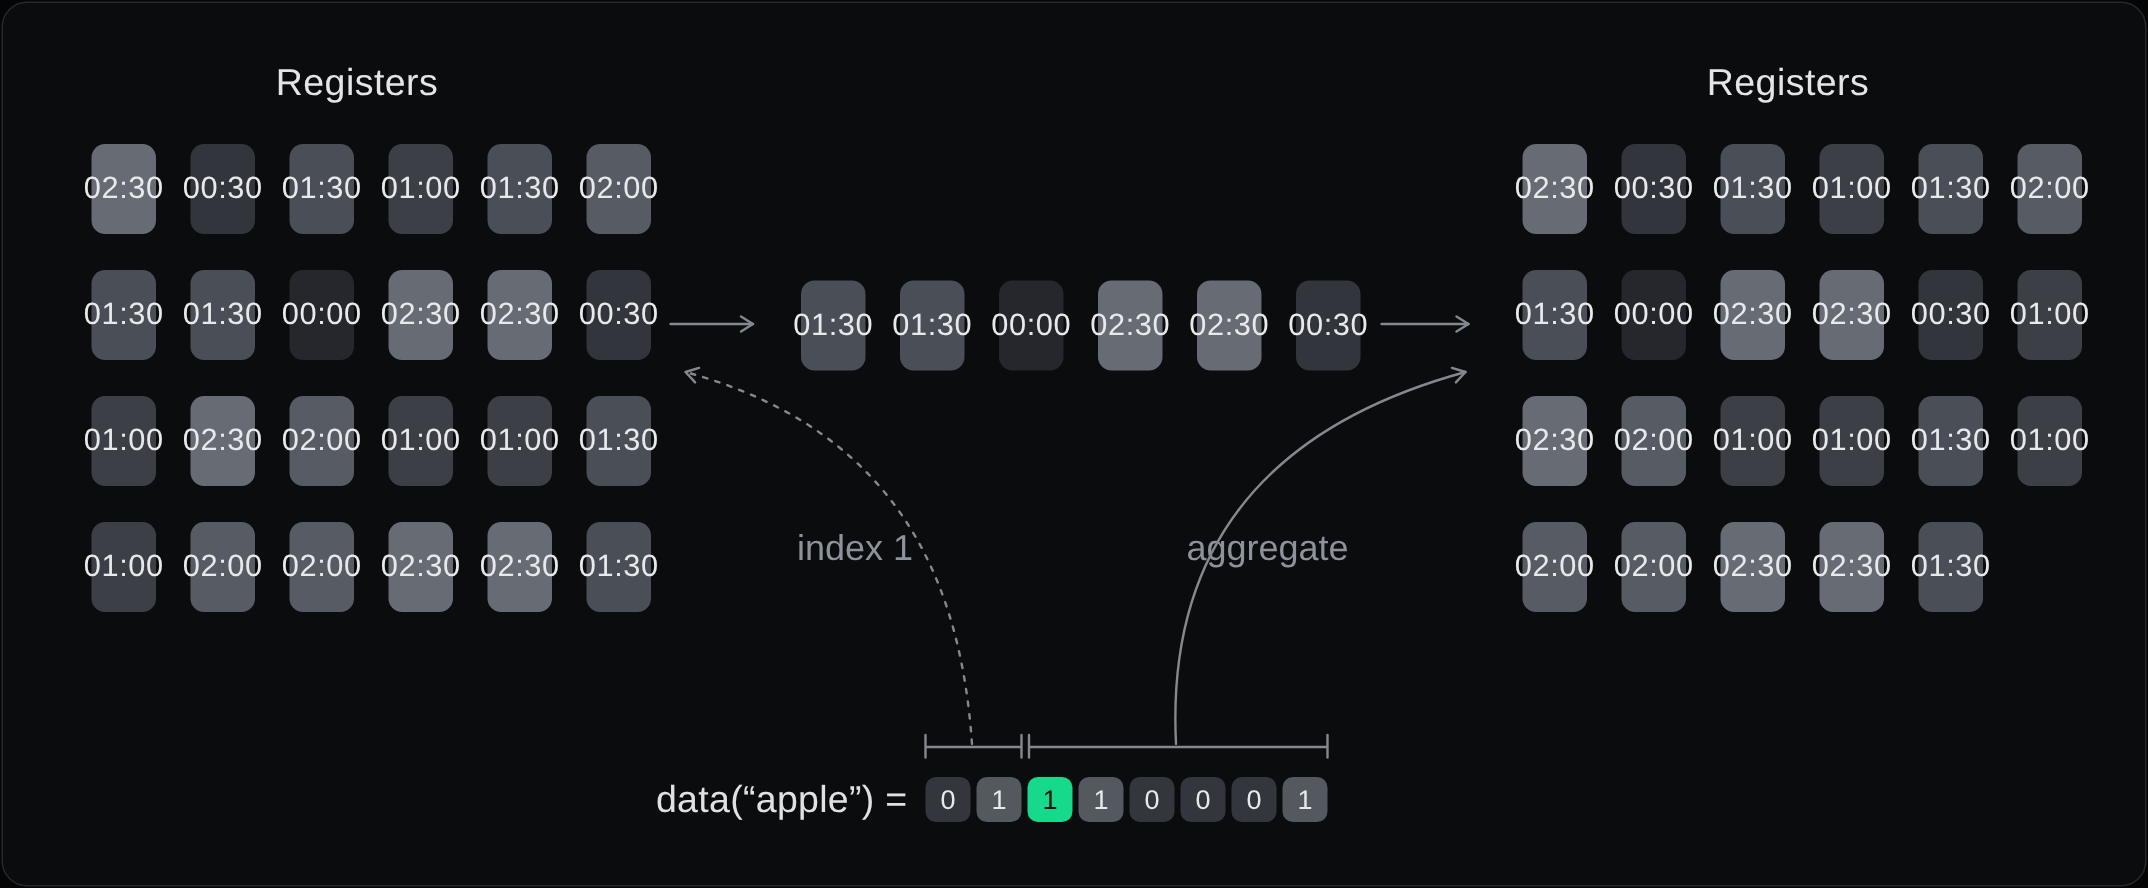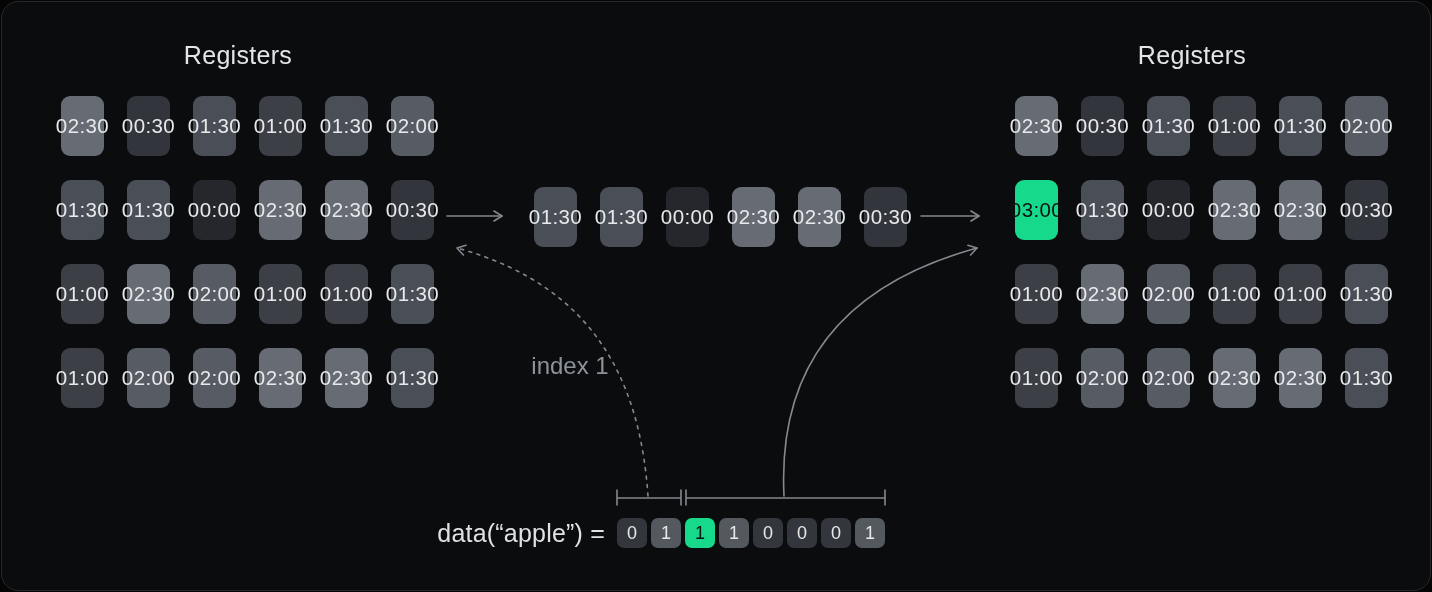--- a/index.html
+++ b/index.html
@@ -72,21 +72,20 @@
     <div class="cell" style="background: rgb(102, 107, 116);">02:30</div>
     <div class="cell" style="background: rgb(50, 53, 59);">00:30</div>
   </div>
 <div class="reg-grid" id="grid-right">
     <div class="cell" style="background: rgb(102, 107, 116);">02:30</div>
     <div class="cell" style="background: rgb(50, 53, 59);">00:30</div>
     <div class="cell" style="background: rgb(74, 78, 86);">01:30</div>
     <div class="cell" style="background: rgb(60, 64, 70);">01:00</div>
     <div class="cell" style="background: rgb(74, 78, 86);">01:30</div>
     <div class="cell" style="background: rgb(87, 92, 100);">02:00</div>
-    <div class="cell hl" style="background: rgb(23, 217, 140);">03:00</div>
     <div class="cell" style="background: rgb(74, 78, 86);">01:30</div>
     <div class="cell" style="background: rgb(37, 39, 44);">00:00</div>
     <div class="cell" style="background: rgb(102, 107, 116);">02:30</div>
     <div class="cell" style="background: rgb(102, 107, 116);">02:30</div>
     <div class="cell" style="background: rgb(50, 53, 59);">00:30</div>
     <div class="cell" style="background: rgb(60, 64, 70);">01:00</div>
     <div class="cell" style="background: rgb(102, 107, 116);">02:30</div>
     <div class="cell" style="background: rgb(87, 92, 100);">02:00</div>
     <div class="cell" style="background: rgb(60, 64, 70);">01:00</div>
     <div class="cell" style="background: rgb(60, 64, 70);">01:00</div>
@@ -96,20 +95,21 @@
     <div class="cell" style="background: rgb(87, 92, 100);">02:00</div>
     <div class="cell" style="background: rgb(102, 107, 116);">02:30</div>
     <div class="cell" style="background: rgb(102, 107, 116);">02:30</div>
     <div class="cell" style="background: rgb(74, 78, 86);">01:30</div>
   </div>
 
 <div class="annot" id="annot-register">
   <div>index 1</div>
 </div>
 <div class="annot" id="annot-data">
+  <div>aggregate</div>
 </div>
 
 <div id="hash-prefix">data(“apple”) =</div>
 <div id="bits-row">
     <div class="bit" style="background: rgb(51, 54, 60);">0</div>
     <div class="bit" style="background: rgb(84, 88, 95);">1</div>
     <div class="bit hl" style="background: rgb(23, 217, 140);">1</div>
     <div class="bit" style="background: rgb(84, 88, 95);">1</div>
     <div class="bit" style="background: rgb(51, 54, 60);">0</div>
     <div class="bit" style="background: rgb(51, 54, 60);">0</div>

